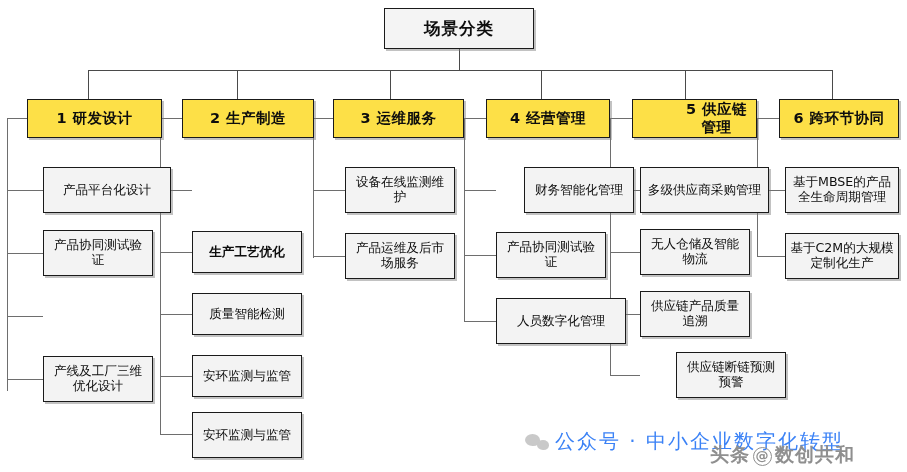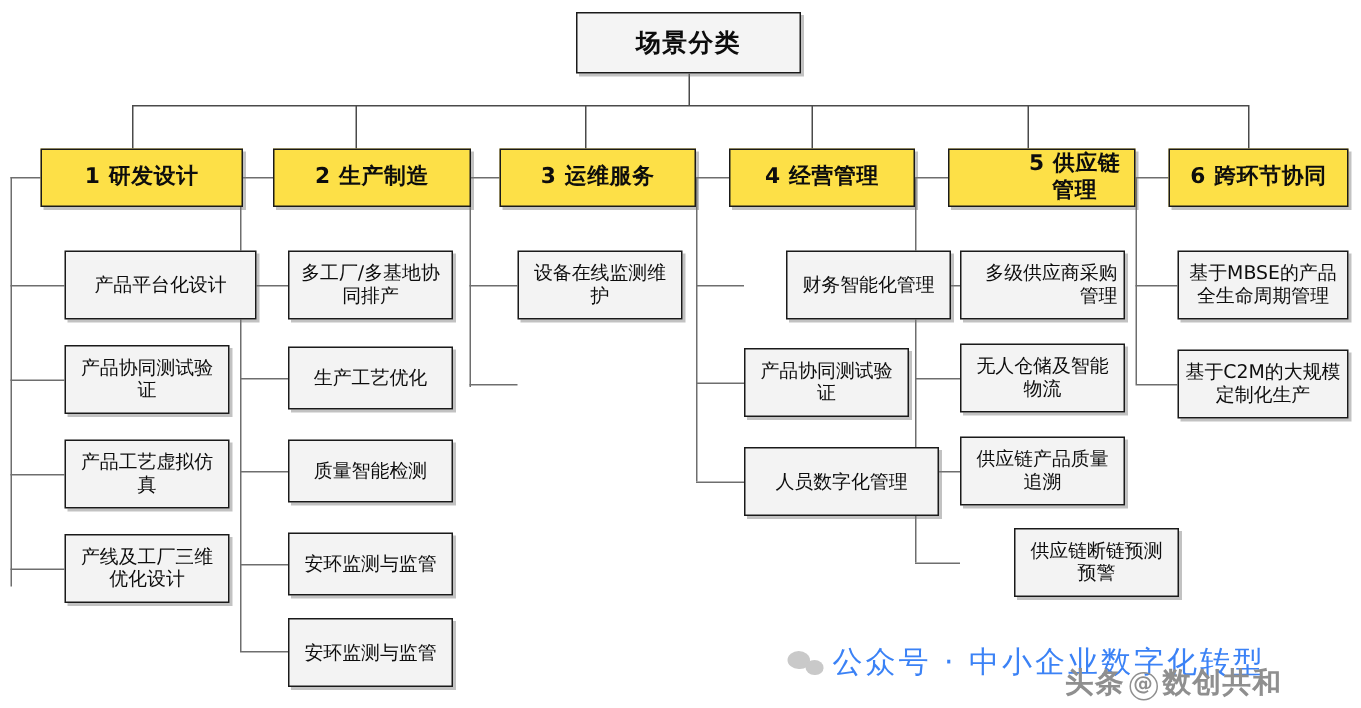--- a/index.html
+++ b/index.html
@@ -198,58 +198,55 @@
   <div class="box cat-box" style="left:779px; top:99px; width:120px; height:39px;">
     <span>6 跨环节协同</span>
   </div>
 
   <div class="box leaf-box" style="left:43px; top:167px; width:128px; height:46px;">
     <span>产品平台化设计</span>
   </div>
   <div class="box leaf-box" style="left:43px; top:230px; width:110px; height:46px;">
     <span>产品协同测试验证</span>
   </div>
-  <div class="box leaf-box" style="left:43px; top:293px; width:110px; height:46px;">
-    <span>产品工艺虚拟仿真</span>
-  </div>
   <div class="box leaf-box" style="left:43px; top:356px; width:110px; height:46px;text-align:center;">
     <span>产线及工厂三维优化设计</span>
   </div>
 
-  <div class="box leaf-box" style="left:192px; top:167px; width:110px; height:46px;">
-    <span>多工厂/多基地协同排产</span>
-  </div>
-  <div class="box leaf-box" style="left:192px; top:231px; width:110px; height:42px;">
+  <div class="box leaf-box" style="left:192px; top:231px; width:110px; height:42px;font-weight:bold;">
     <span>生产工艺优化</span>
   </div>
   <div class="box leaf-box" style="left:192px; top:293px; width:110px; height:42px;">
     <span>质量智能检测</span>
   </div>
   <div class="box leaf-box" style="left:192px; top:355px; width:110px; height:42px;">
     <span>安环监测与监管</span>
   </div>
   <div class="box leaf-box" style="left:192px; top:412px; width:110px; height:46px;">
     <span>安环监测与监管</span>
   </div>
 
   <div class="box leaf-box" style="left:345px; top:167px; width:110px; height:46px;">
     <span>设备在线监测维护</span>
   </div>
+  <div class="box leaf-box" style="left:345px; top:233px; width:110px; height:46px;">
+    <span>产品运维及后市场服务</span>
+  </div>
 
   <div class="box leaf-box" style="left:524px; top:167px; width:110px; height:46px;">
     <span>财务智能化管理</span>
   </div>
   <div class="box leaf-box" style="left:496px; top:232px; width:110px; height:46px;">
     <span>产品协同测试验证</span>
   </div>
   <div class="box leaf-box" style="left:496px; top:298px; width:130px; height:46px;">
     <span>人员数字化管理</span>
   </div>
 
-  <div class="box leaf-box" style="left:640px; top:167px; width:110px; height:46px;text-align:right;">
+  <div class="box leaf-box" style="left:640px; top:167px; width:129px; height:46px;">
     <span>多级供应商采购管理</span>
   </div>
   <div class="box leaf-box" style="left:640px; top:229px; width:110px; height:46px;">
     <span>无人仓储及智能物流</span>
   </div>
   <div class="box leaf-box" style="left:640px; top:291px; width:110px; height:46px;">
     <span>供应链产品质量追溯</span>
   </div>
   <div class="box leaf-box" style="left:640px; top:352px; width:110px; height:46px;margin-left:36px;">
     <span>供应链断链预测预警</span>

